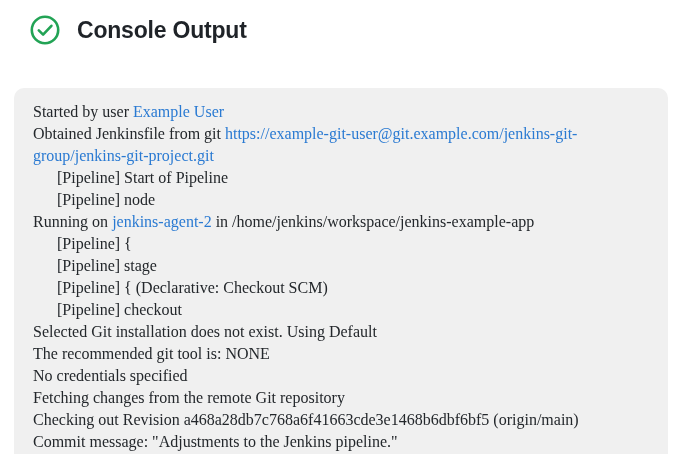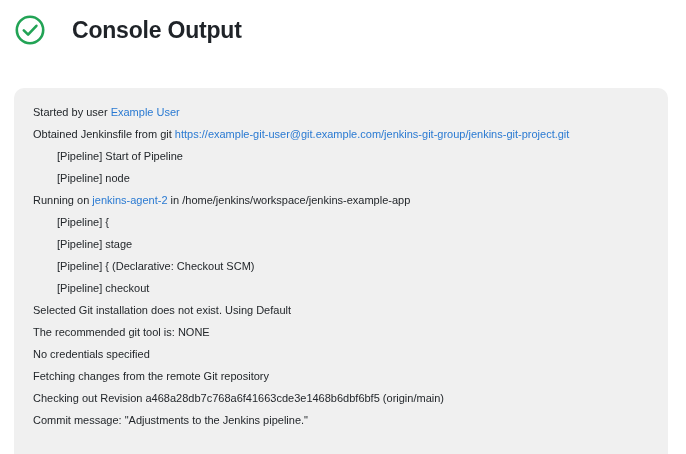--- a/index.html
+++ b/index.html
@@ -20,22 +20,22 @@
     width: 686px;
     height: 454px;
     background: #ffffff;
     overflow: hidden;
   }
 
   
   .header {
     display: flex;
     align-items: center;
-    gap: 26px;
-    padding: 14px 0 0 14px;
+    gap: 16px;
+    padding: 14px 0 0 29px;
     height: 46px;
     box-sizing: border-box;
   }
   .status-icon {
     width: 32px;
     height: 32px;
     flex: 0 0 32px;
     display: block;
   }
   .page-title {
@@ -56,22 +56,22 @@
     width: 654px;
     height: 380px;           
     background: #f0f0f0;
     border-radius: 10px;
     box-sizing: border-box;
     padding: 13px 16px 16px 19px;
     overflow: hidden;
   }
 
   .console-log {
-    font-family: Liberation Sans, sans-serif;
-    font-size: 11px;
+    font-family: Liberation Serif, serif;
+    font-size: 16px;
     line-height: 22px;
     color: #23272b;
     white-space: pre-wrap;
     word-break: break-word;
   }
   .console-line {
     min-height: 22px;
     white-space: pre-wrap;
   }
   .console-line.muted {

